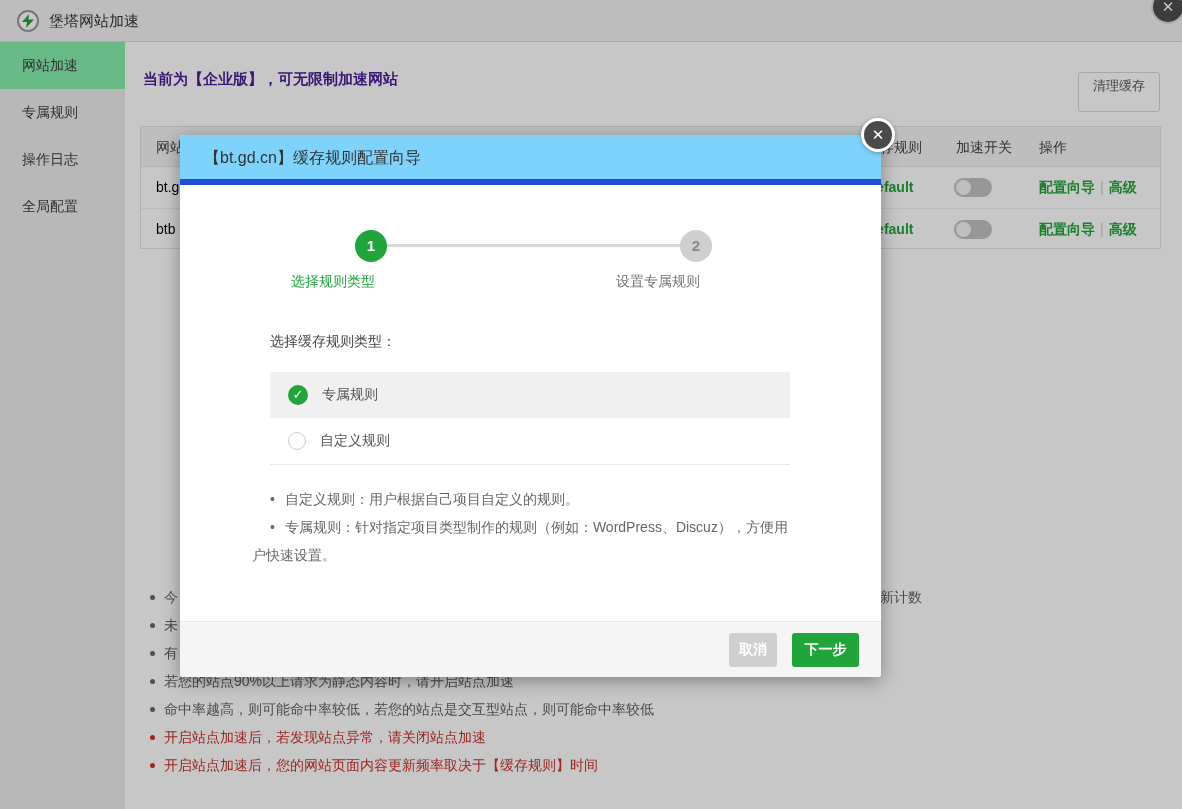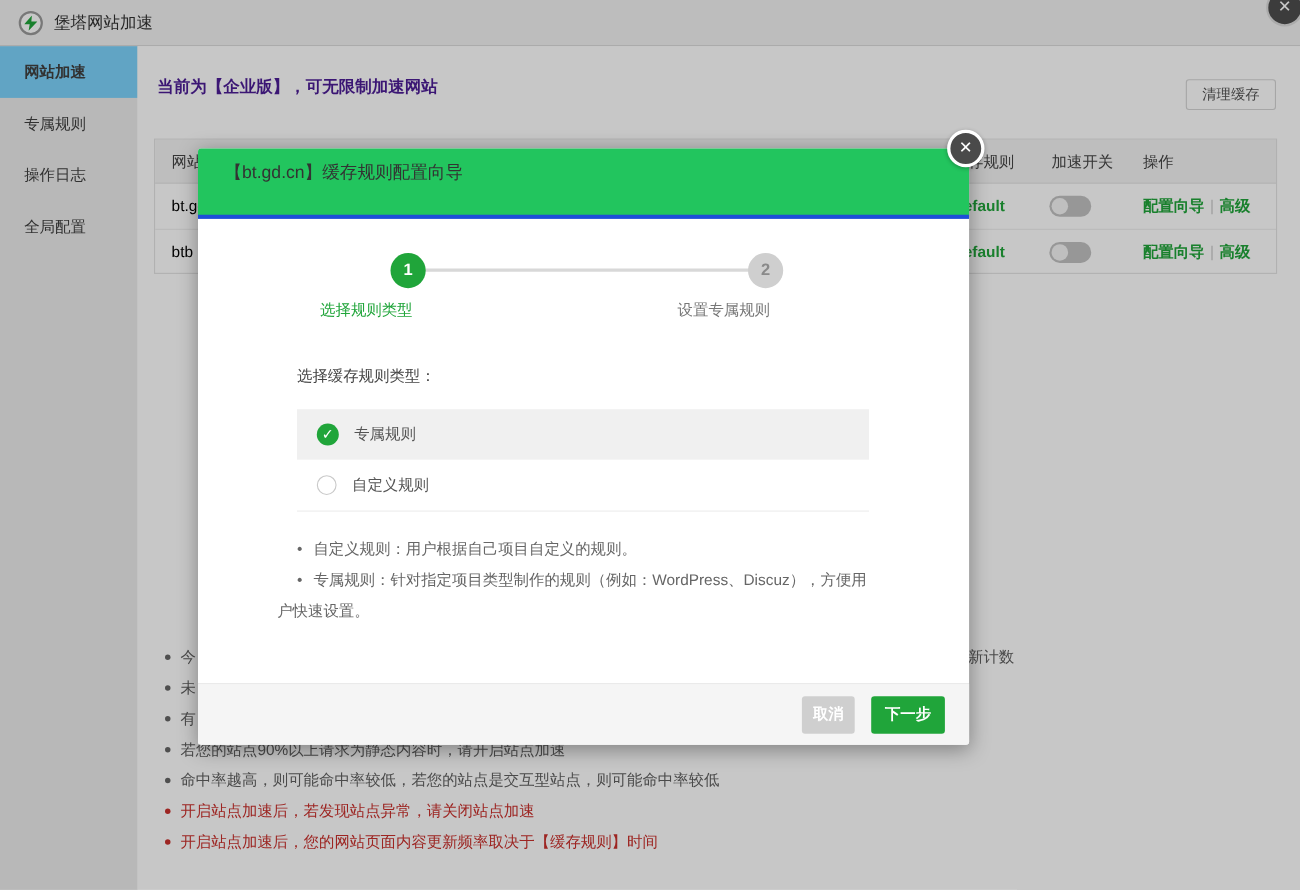--- a/index.html
+++ b/index.html
@@ -9,26 +9,26 @@
   
   .topbar { position:absolute; left:0; top:0; width:1182px; height:42px; background:#f2f2f2; border-bottom:1px solid #d9d9d9; }
   .bolt-badge { position:absolute; left:17px; top:10px; width:22px; height:22px; border-radius:50%; border:2px solid #9a9a9a; display:flex; align-items:center; justify-content:center; background:#fff; }
   .bolt-badge svg { display:block; }
   .app-title { position:absolute; left:49px; top:0; line-height:42px; font-size:15px; color:#333; }
   .win-close { position:absolute; left:1151px; top:-10px; width:34px; height:34px; border-radius:50%; background:#4d4d4d; border:2px solid #dcdcdc; color:#fff; font-size:15px; font-weight:bold; text-align:center; line-height:30px; z-index:6; }
 
   
   .sidebar { position:absolute; left:0; top:42px; width:125px; height:767px; background:#ececec; }
   .side-item { height:47px; line-height:47px; padding-left:22px; font-size:14px; color:#404040; cursor:pointer; }
-  .side-item.active { background:#7dd3fc;font-weight:bold; }
+  .side-item.active { background:#86efac; }
 
   
   .main { position:absolute; left:125px; top:42px; width:1057px; height:767px; background:#fff; }
   .banner { position:absolute; left:18px; top:28px; font-size:15px; font-weight:bold; color:#4c1d95; }
-  .clear-cache { position:absolute; left:953px; top:30px; width:82px; height:28px; background:#fff; border:1px solid #d5d5d5; border-radius:3px; font-size:13px; color:#555; text-align:center; line-height:26px; cursor:pointer; }
+  .clear-cache { position:absolute; left:953px; top:30px; width:82px; height:40px; background:#fff; border:1px solid #d5d5d5; border-radius:3px; font-size:13px; color:#555; text-align:center; line-height:26px; cursor:pointer; }
 
   
   .site-table { position:absolute; left:15px; top:84px; width:1021px; height:123px; border:1px solid #e3e3e3; background:#fff; font-size:14px; }
   .thead { position:absolute; left:0; top:0; width:100%; height:40px; background:#f4f4f4; border-bottom:1px solid #e6e6e6; color:#444; }
   .th, .td { position:absolute; line-height:40px; white-space:nowrap; }
   .trow { position:absolute; left:0; width:100%; height:41px; }
   .trow + .trow { border-top:1px solid #efefef; }
   .r1 { top:40px; } .r2 { top:81px; }
   .trow .td { line-height:41px; }
   .col-site { left:15px; }
@@ -45,21 +45,21 @@
   .notes { position:absolute; left:25px; top:541px; width:1010px; list-style:none; }
   .note { position:relative; padding-left:14px; line-height:28px; font-size:14px; color:#606060; }
   .note::before { content:""; position:absolute; left:0; top:12px; width:5px; height:5px; border-radius:50%; background:#666; }
   .note.red { color:#c9302c; }
   .note.red::before { background:#c9302c; }
   .note-right { position:absolute; left:716px; top:0; }
 
   
   .overlay { position:absolute; left:0; top:0; width:1182px; height:809px; background:rgba(0,0,0,0.22); z-index:10; }
   .modal { position:absolute; left:180px; top:135px; width:701px; height:542px; background:#fff; border-radius:3px; box-shadow:0 4px 18px rgba(0,0,0,0.35); z-index:20; }
-  .modal-header { height:64px; background:#22c55e; border-bottom:4px solid #1d4ed8; line-height:46px; padding-left:24px; font-size:16px; color:#333; border-radius:3px 3px 0 0; }
+  .modal-header { height:50px; background:#7dd3fc; border-bottom:6px solid #1d4ed8; line-height:46px; padding-left:24px; font-size:16px; color:#333; border-radius:3px 3px 0 0; }
   .modal-close { position:absolute; left:681px; top:-17px; width:34px; height:34px; border-radius:50%; background:#4a4a4a; border:3px solid #fff; color:#fff; font-size:15px; font-weight:bold; text-align:center; line-height:28px; cursor:pointer; box-shadow:0 1px 4px rgba(0,0,0,0.3); }
 
   
   .step-line { position:absolute; left:191px; top:109px; width:325px; height:3px; background:#d8d8d8; border-radius:2px; }
   .step-circle { position:absolute; top:95px; width:32px; height:32px; border-radius:50%; text-align:center; line-height:32px; font-size:15px; font-weight:bold; }
   .step-1 { left:175px; background:#20a53a; color:#fff; }
   .step-2 { left:500px; background:#cfcfcf; color:#8a8a8a; }
   .step-label { position:absolute; top:138px; width:160px; text-align:left; font-size:14px; }
   .step-label.l1 { left:111px; color:#20a53a; }
   .step-label.l2 { left:436px; color:#777; }

